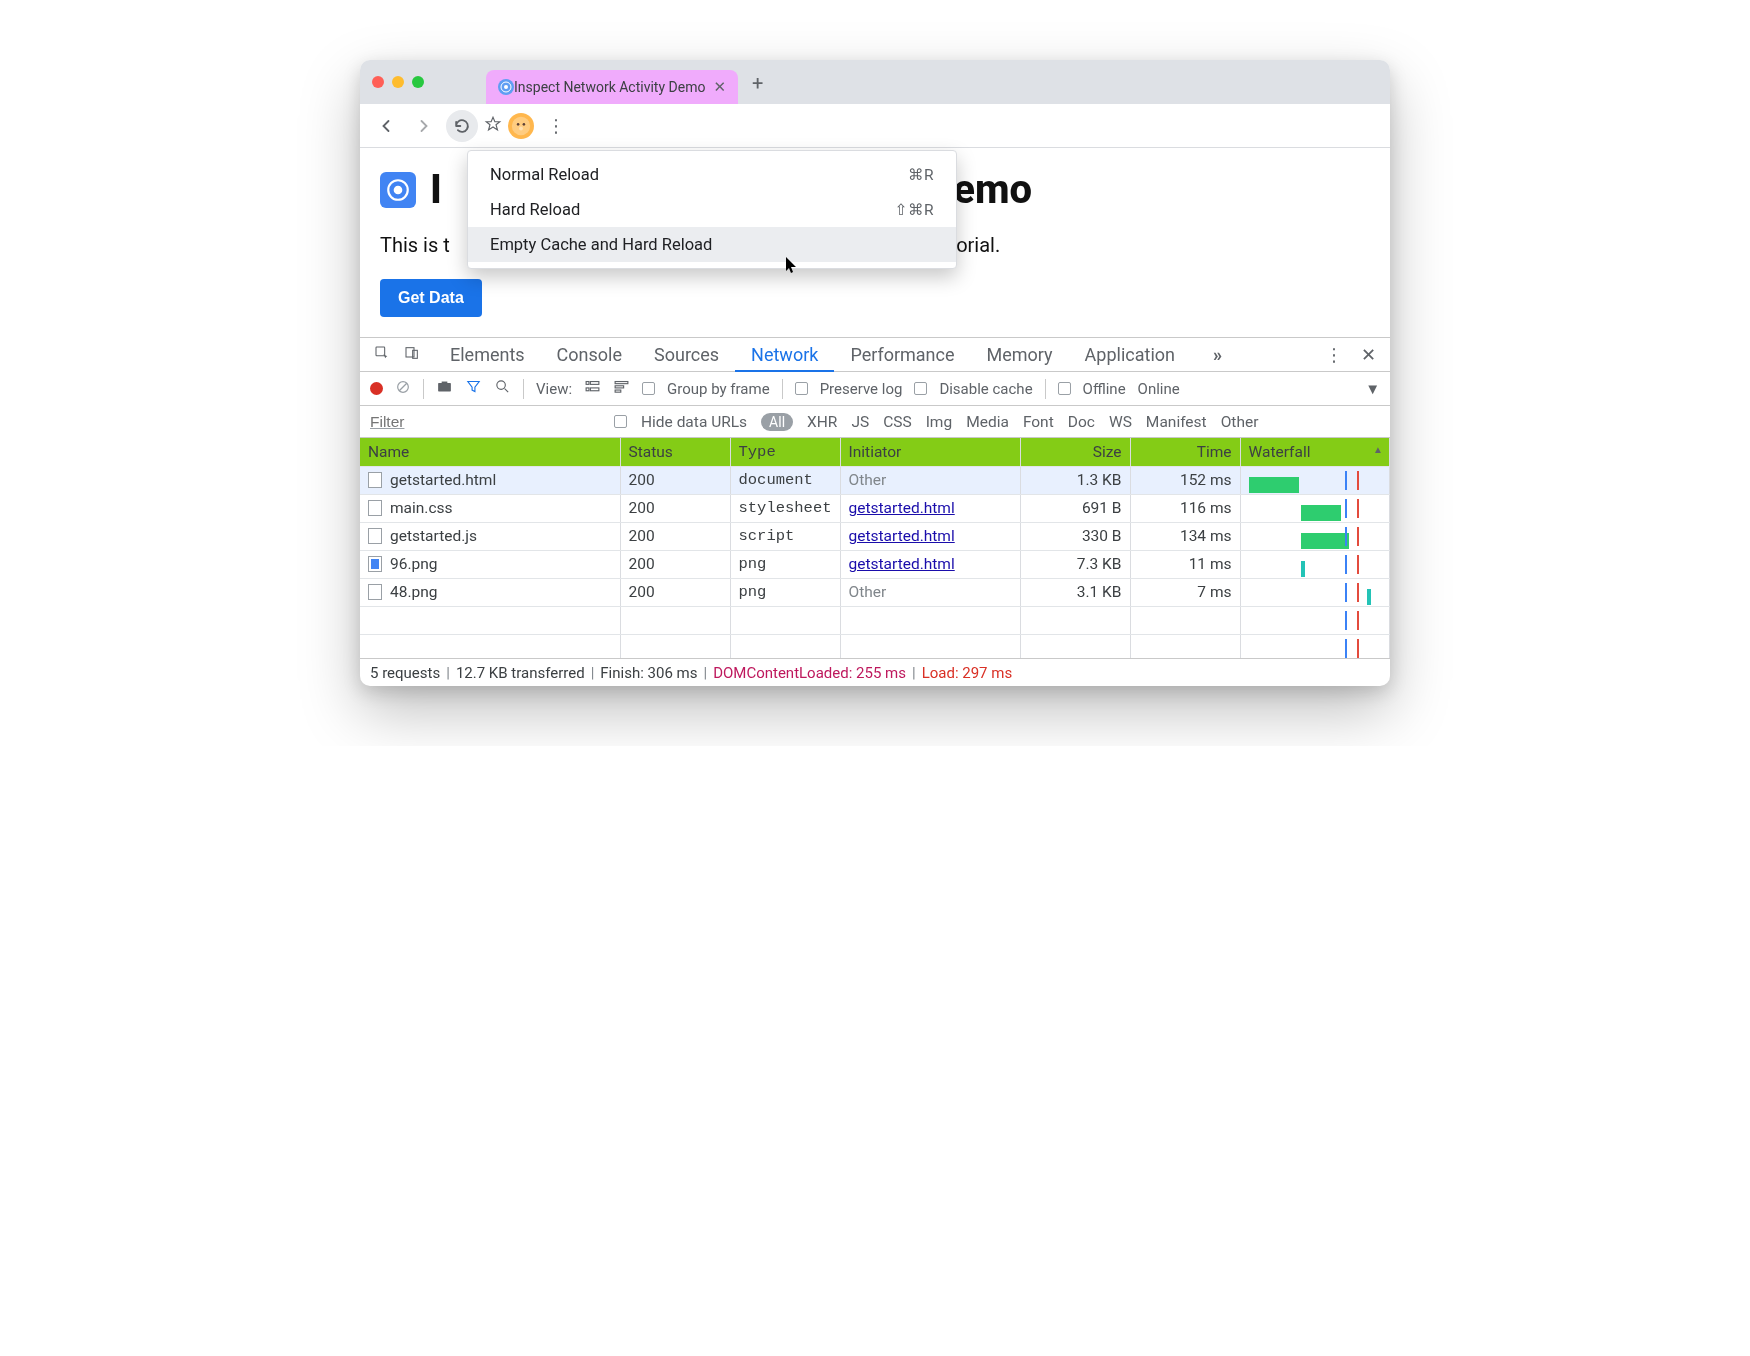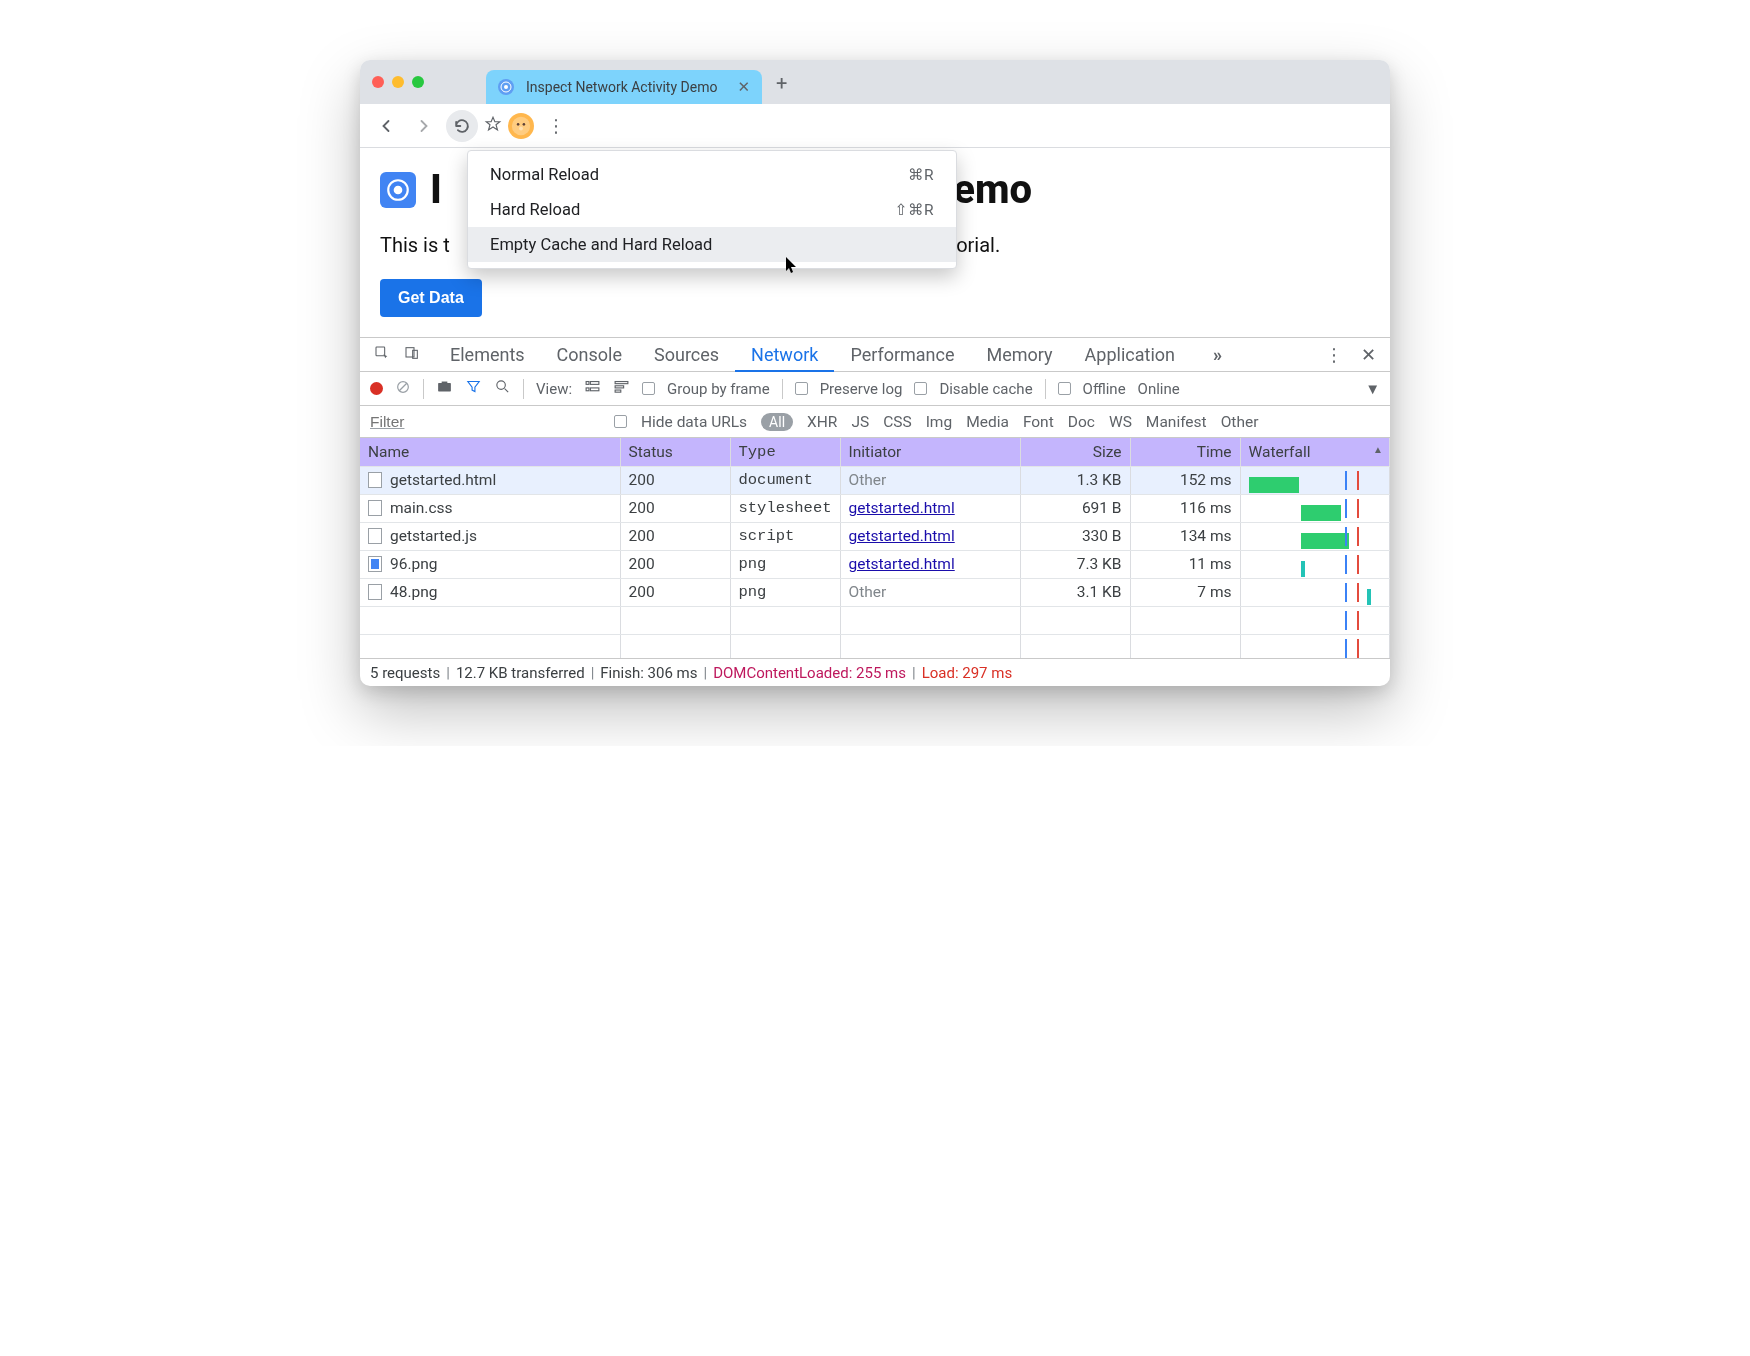--- a/index.html
+++ b/index.html
@@ -23,22 +23,22 @@
     height: 44px;
     background: #dee1e6;
     display: flex;
     align-items: center;
     padding-left: 12px;
   }
   .traffic { display:flex; gap:8px; margin-right: 62px; }
   .dot { width:12px; height:12px; border-radius:50%; }
   .red{background:#ff5f57;} .yellow{background:#febc2e;} .green{background:#28c840;}
   .tab {
-    display:flex; align-items:center; gap:12px;
-    background:#7dd3fc; height:34px; border-radius: 8px 8px 0 0;
+    display:flex; align-items:center; gap:0;
+    background:#f0abfc; height:34px; border-radius: 8px 8px 0 0;
     padding: 0 12px; font-size:14px; color:#3c4043;
     margin-top:10px;
     max-width: 330px;
   }
   .tab .favicon {
     width:16px;height:16px;border-radius:50%;
     background:#5f9ef3; display:flex;align-items:center;justify-content:center;
     flex:none;
   }
   .tab .favicon svg{width:12px;height:12px;fill:#fff;}
@@ -117,21 +117,21 @@
     padding:0 10px;font-size:15.5px;color:#5f6368;gap:14px;
   }
   .filter-input{width:230px;height:22px;border:none;background:transparent;font-size:15.5px;color:#9aa0a6;outline:none;text-decoration:underline;}
   .pill{background:#9aa0a6;color:#fff;border-radius:9px;padding:1px 8px;font-size:14px;}
   
   .net-table{width:100%;border-collapse:collapse;font-size:15.5px;}
   .net-table th,.net-table td{
     border-right:1px solid #dadce0;border-bottom:1px solid #e2e5e8;
     padding:4px 8px;text-align:left;height:28px;white-space:nowrap;
   }
-  .net-table th{background:#c4b5fd;color:#3c4043;font-weight:400;position:relative;}
+  .net-table th{background:#84cc16;color:#3c4043;font-weight:400;position:relative;}
   .net-table td{color:#3c4043;}
   .net-table td.right, .net-table th.right{text-align:right;}
   .net-table tr.sel td{background:#e8f0fe;}
   .file-ico{display:inline-flex;width:14px;height:16px;border:1px solid #9aa0a6;margin-right:8px;vertical-align:-3px;background:#fff;position:relative;}
   .file-ico.img::after{content:"";position:absolute;inset:2px;background:#4285f4;}
   .file-ico.empty{background:#fff;}
   .link{color:#1a0dab;text-decoration:underline;}
   .dim-txt{color:#80868b;}
   .sort-indicator{position:absolute;right:6px;top:6px;font-size:10px;color:#5f6368;}
   .wf-cell{position:relative;height:100%;}

